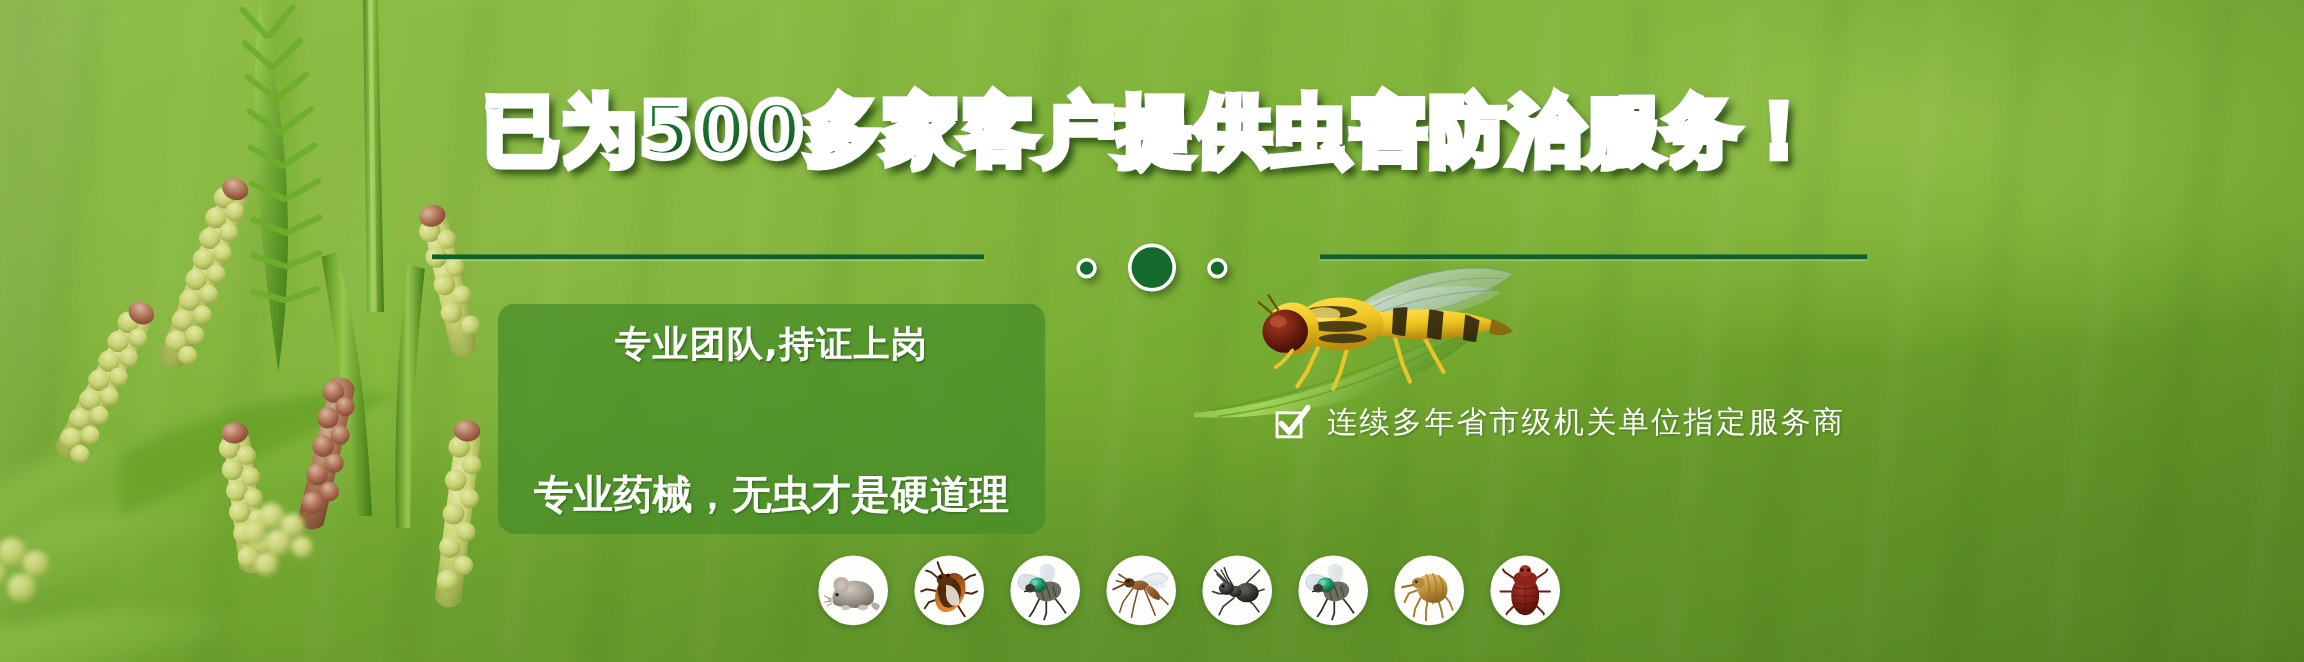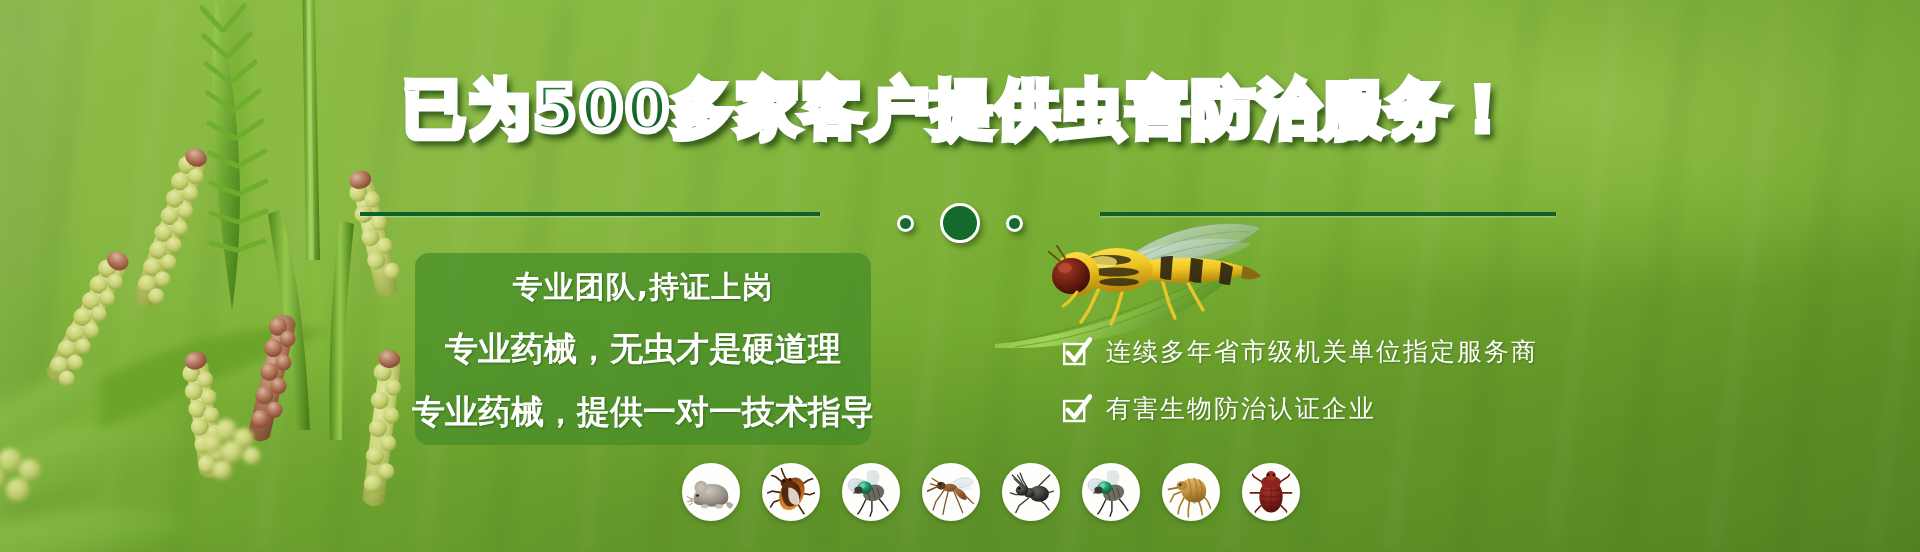--- a/index.html
+++ b/index.html
@@ -394,21 +394,20 @@
     <div class="dots">
       <span class="dot sm"></span>
       <span class="dot lg"></span>
       <span class="dot sm"></span>
     </div>
   </div>
 
   <div class="panel">
     <div class="panel-line l1">专业团队,持证上岗</div>
     <div class="panel-line l2">专业药械，无虫才是硬道理</div>
-    <div class="panel-line l3">专业药械，提供一对一技术指导</div>
   </div>
 
   <div class="fly-wrap">
     <svg viewBox="0 0 330 130" width="330" height="130" xmlns="http://www.w3.org/2000/svg">
       <defs>
         <linearGradient id="stemg2" x1="0" y1="0" x2="1" y2="0.4">
           <stop offset="0" stop-color="#6fa82c"></stop>
           <stop offset="0.5" stop-color="#a2d45a"></stop>
           <stop offset="1" stop-color="#4d861a"></stop>
         </linearGradient>
@@ -482,29 +481,20 @@
   <div class="checklist">
     <div class="check-row">
       <span class="check-ico">
         <svg viewBox="0 0 30 30" width="30" height="30" xmlns="http://www.w3.org/2000/svg">
           <rect x="2.2" y="7" width="20" height="20" fill="none" stroke="#ffffff" stroke-width="2.4"></rect>
           <path d="M6 16 L12.5 23 L28 2.5" fill="none" stroke="#ffffff" stroke-width="4.6" stroke-linecap="round" stroke-linejoin="round"></path>
         </svg>
       </span>
       <span class="check-label">连续多年省市级机关单位指定服务商</span>
     </div>
-    <div class="check-row">
-      <span class="check-ico">
-        <svg viewBox="0 0 30 30" width="30" height="30" xmlns="http://www.w3.org/2000/svg">
-          <rect x="2.2" y="7" width="20" height="20" fill="none" stroke="#ffffff" stroke-width="2.4"></rect>
-          <path d="M6 16 L12.5 23 L28 2.5" fill="none" stroke="#ffffff" stroke-width="4.6" stroke-linecap="round" stroke-linejoin="round"></path>
-        </svg>
-      </span>
-      <span class="check-label">有害生物防治认证企业</span>
-    </div>
   </div>
 
   <div class="pests">
 
     <span class="pest">
       <svg viewBox="0 0 58 58" width="58" height="58" xmlns="http://www.w3.org/2000/svg">
         <defs>
           <radialGradient id="mg" cx="0.4" cy="0.3" r="0.8">
             <stop offset="0" stop-color="#cfcac2"></stop>
               <stop offset="0.6" stop-color="#9a938a"></stop>

